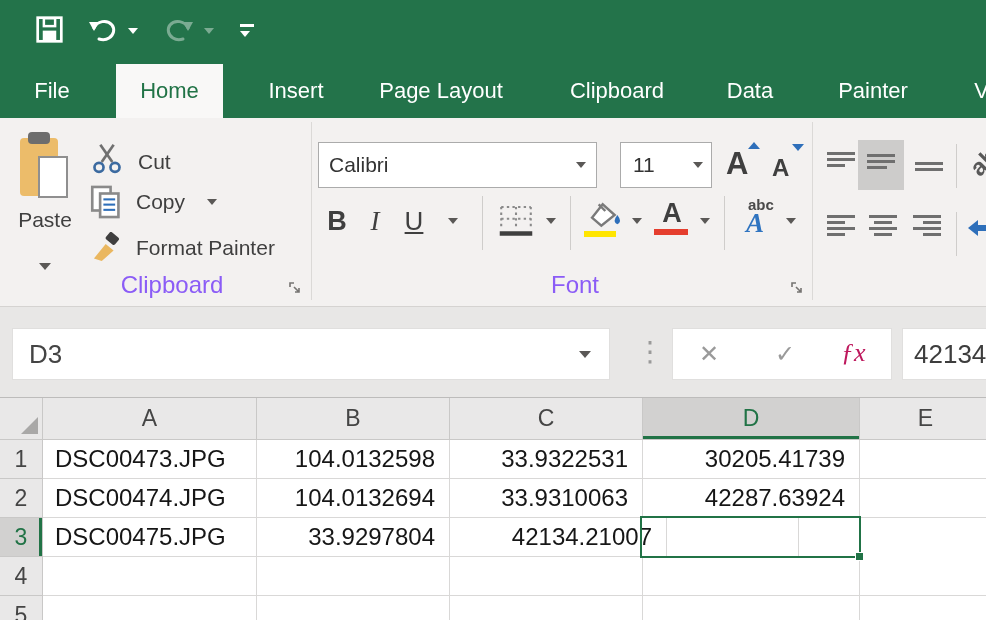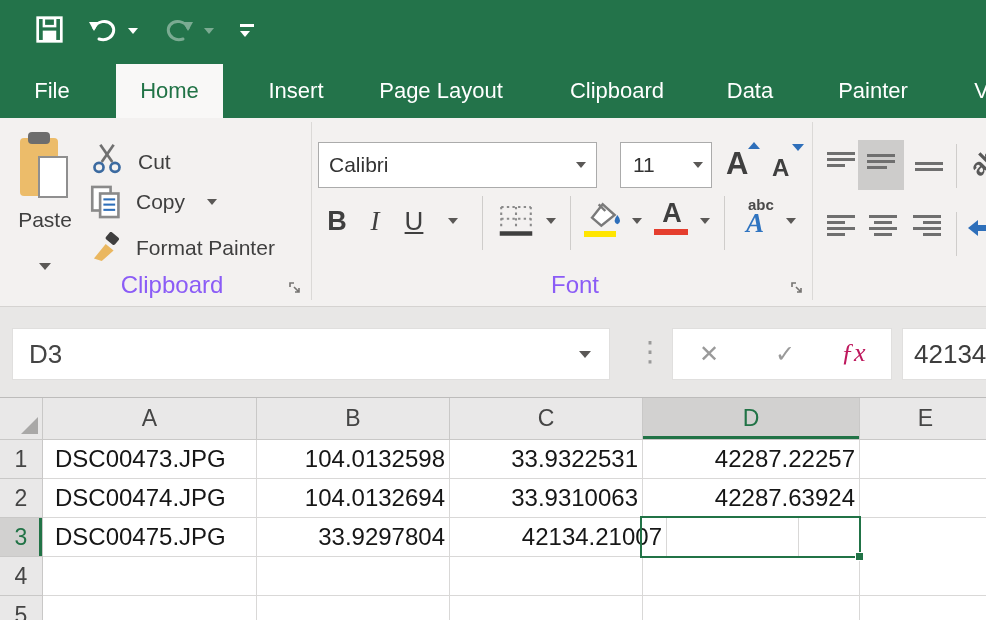--- a/index.html
+++ b/index.html
@@ -49,21 +49,21 @@
   .corner { position:relative; }
   .corner-tri { position:absolute; right:4px; bottom:5px; width:0; height:0;
                 border-left:17px solid transparent; border-bottom:17px solid #a9a8a7; }
   .drow { display:flex; height:39px; }
   .rh { width:43px; background:#e9e8e8; border-right:1px solid #c9c8c7; border-bottom:1px solid #c9c8c7;
         font-size:23px; color:#454545; text-align:center; line-height:38px; }
   .rh.selrow { background:#d2d1d0; color:#217346; box-shadow:inset -3px 0 0 #217346; }
   .cell { background:#fff; border-right:1px solid #d9d8d7; border-bottom:1px solid #d9d8d7;
           font-size:24px; color:#161616; line-height:37px; white-space:nowrap; overflow:hidden; }
   .cell.txt { text-align:left; padding-left:12px; }
-  .cell.num { text-align:right; padding-right:4px; }
+  .cell.num { text-align:right; padding-right:14px; }
   .w0{width:214px}.w1{width:193px}.w2{width:193px}.w3{width:217px}.w4{width:132px}
   .selection { position:absolute; left:640px; top:516px; width:221px; height:42px;
                border:2px solid #217346; pointer-events:none; }
   .fillhandle { position:absolute; right:-5px; bottom:-5px; width:9px; height:9px;
                 background:#217346; border:1px solid #fff; pointer-events:auto; }
   svg { display:block; }
 </style>
 </head>
 <body>
 
@@ -337,21 +337,21 @@
       <div class="hcell w2">C</div>
       <div class="hcell w3 selcol">D</div>
       <div class="hcell w4">E</div>
     </div>
 
     <div class="drow">
       <div class="rh">1</div>
       <div class="cell txt w0">DSC00473.JPG</div>
       <div class="cell num w1">104.0132598</div>
       <div class="cell num w2">33.9322531</div>
-      <div class="cell num w3">42287.22257</div>
+      <div class="cell num w3">30205.41739</div>
       <div class="cell num w4"></div>
     </div>
     <div class="drow">
       <div class="rh">2</div>
       <div class="cell txt w0">DSC00474.JPG</div>
       <div class="cell num w1">104.0132694</div>
       <div class="cell num w2">33.9310063</div>
       <div class="cell num w3">42287.63924</div>
       <div class="cell num w4"></div>
     </div>

